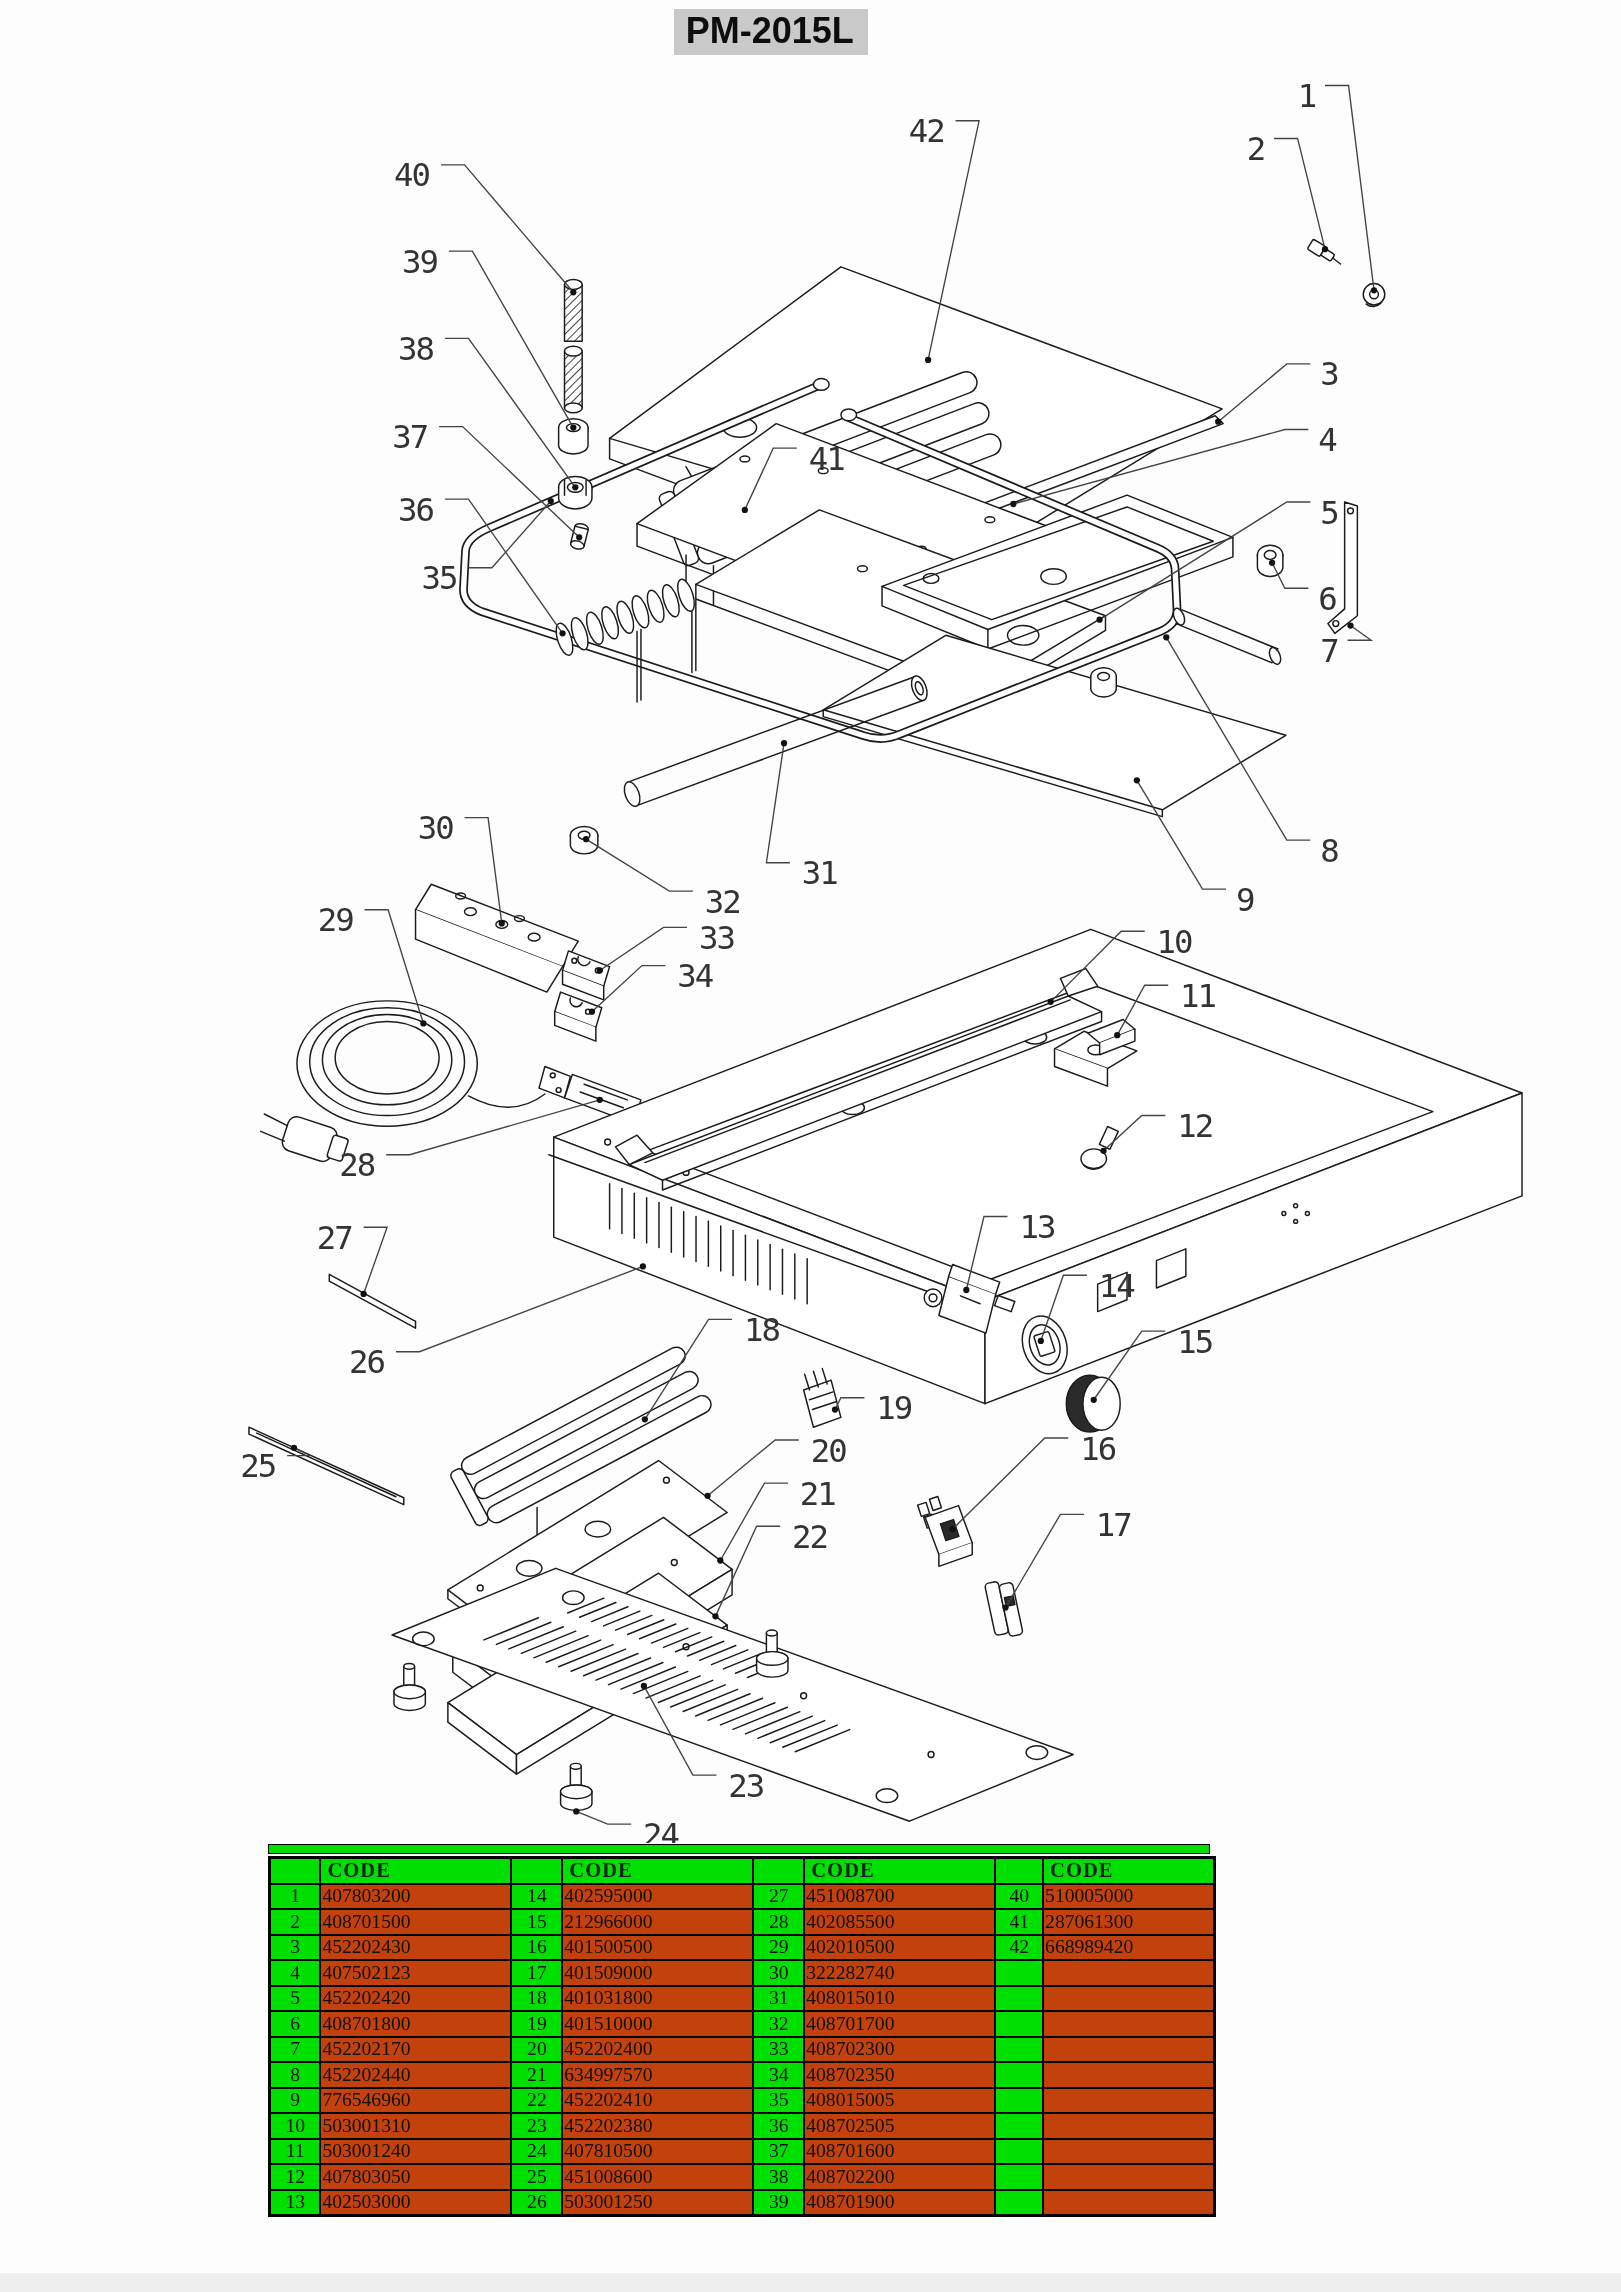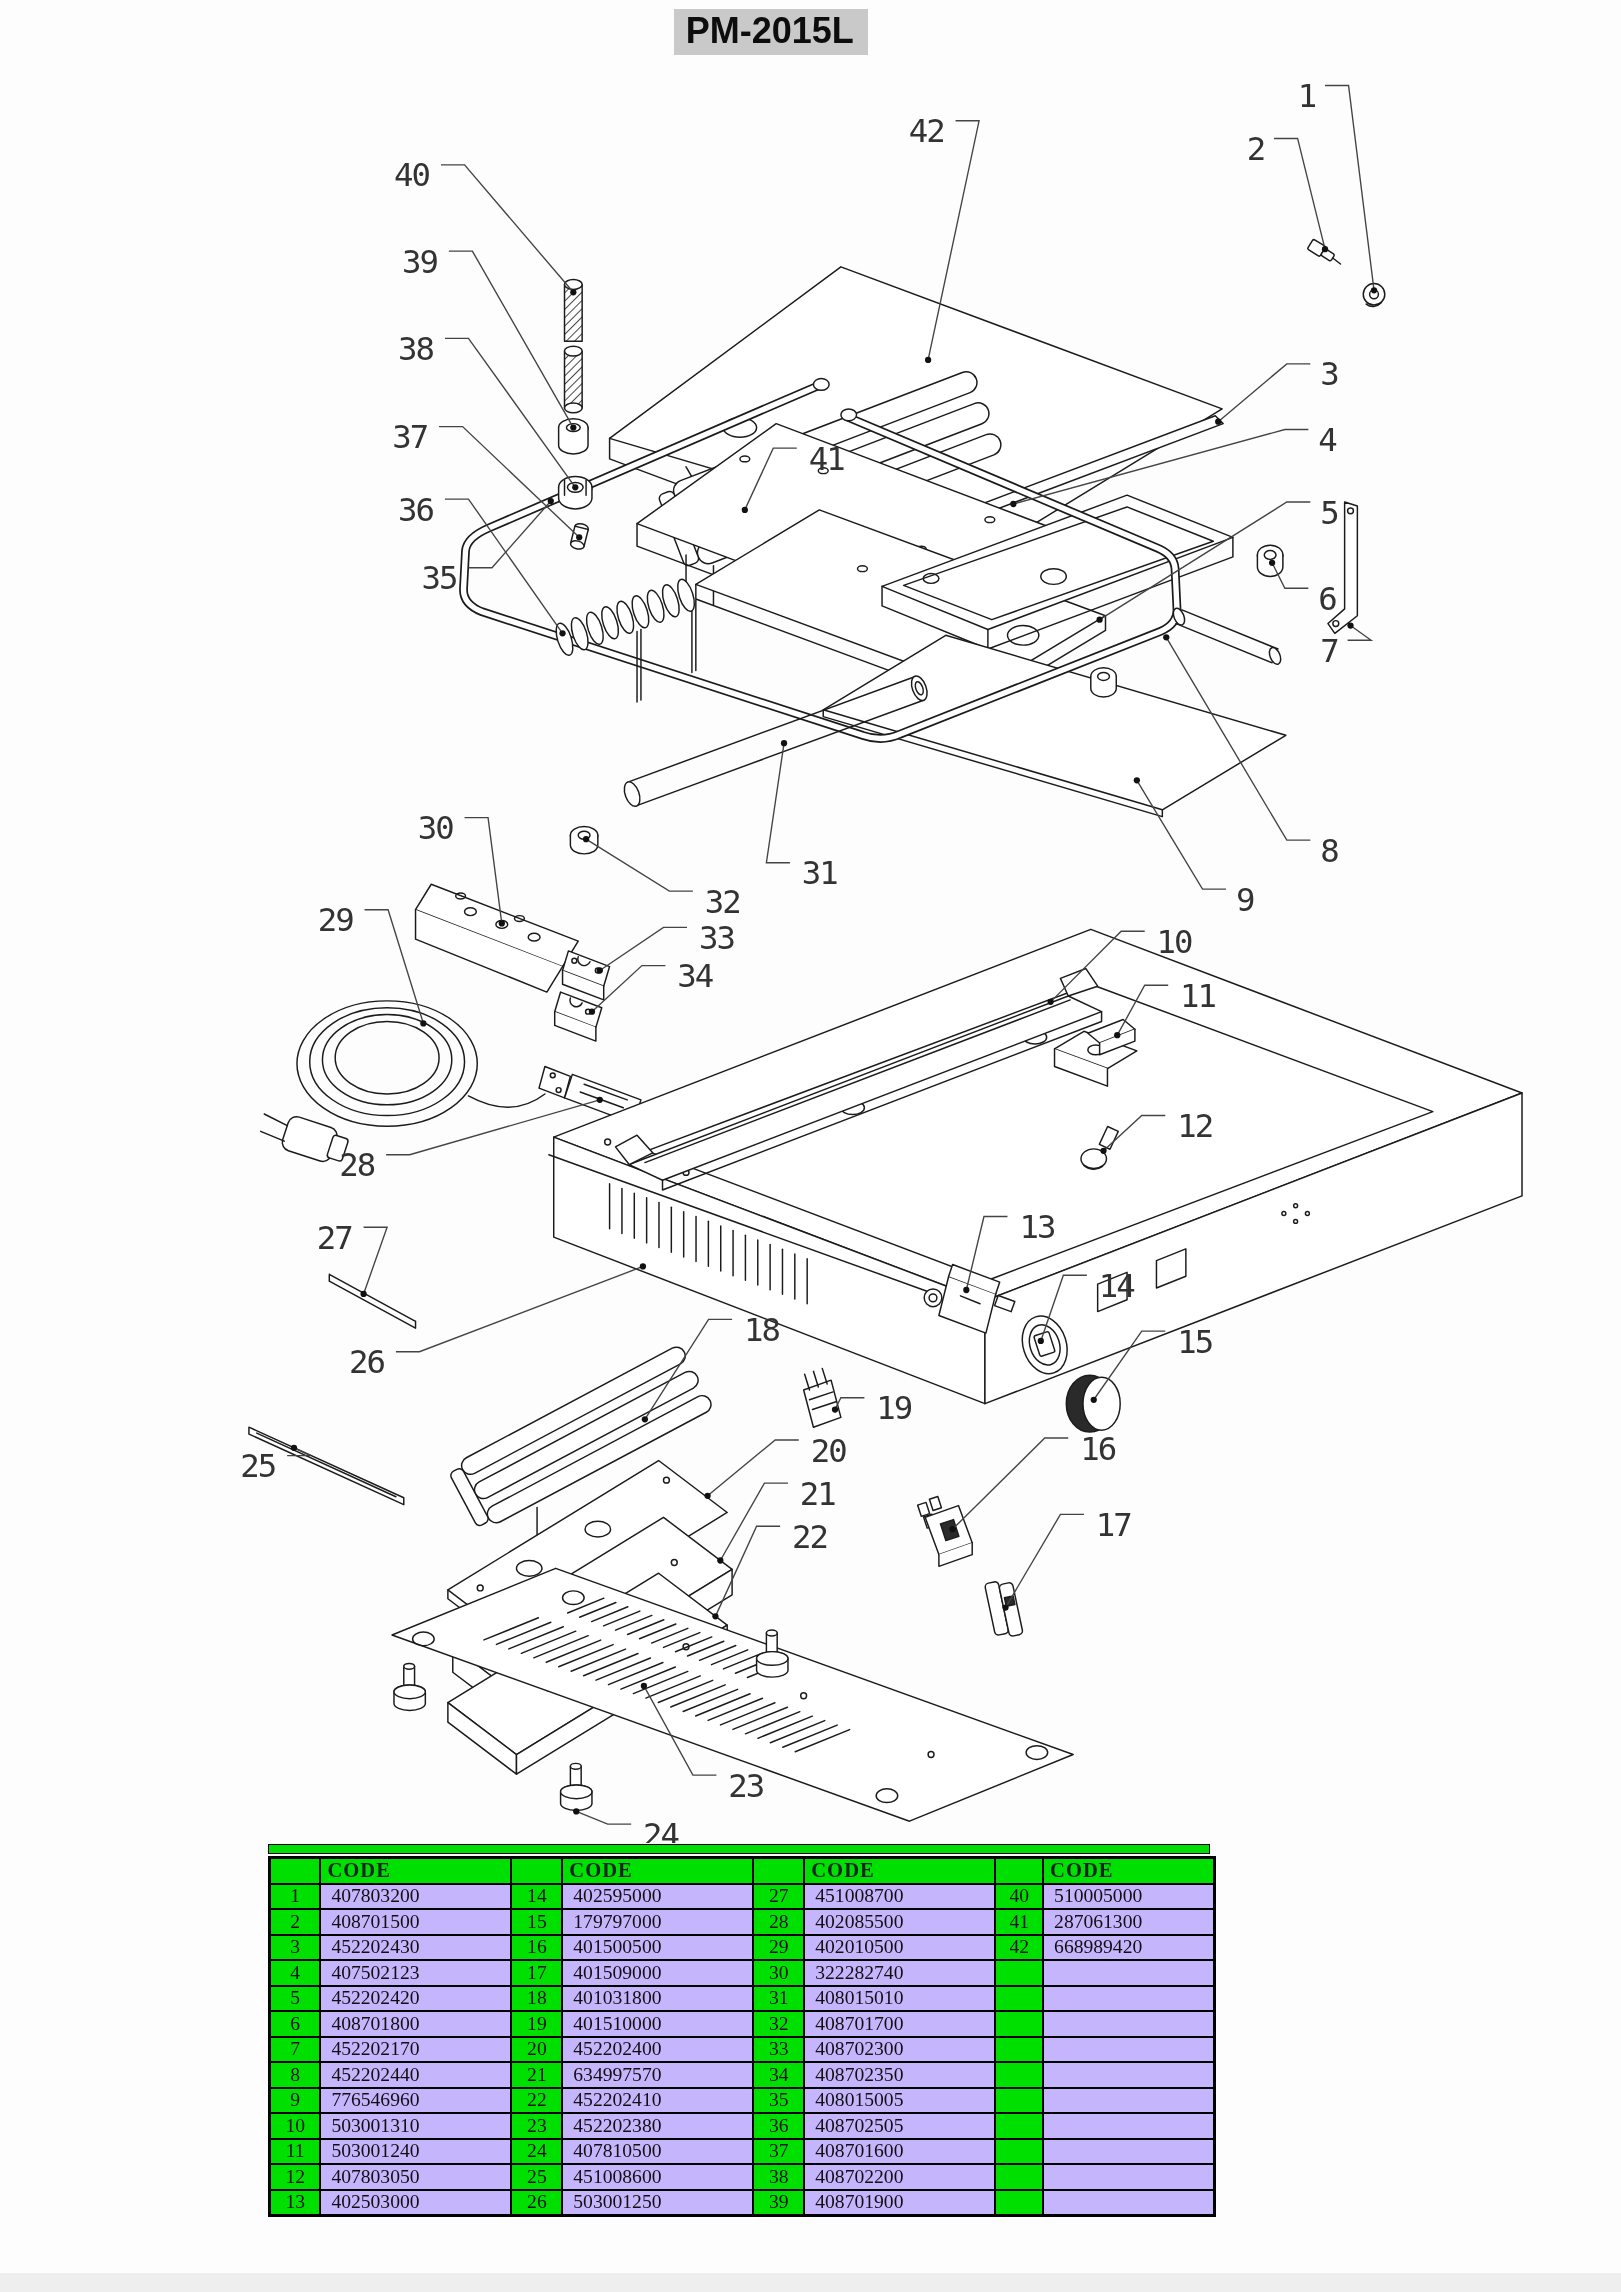--- a/index.html
+++ b/index.html
@@ -13,21 +13,21 @@
   
   .tbl-topbar{position:absolute;left:268px;top:1844px;width:940px;height:7.8px;background:#00e000;
               border:1px solid #000;}
   table.parts{position:absolute;left:268px;top:1856px;width:948px;border-collapse:collapse;
               table-layout:fixed;border:3.9px solid #000;font-family:"Liberation Serif",serif;}
   table.parts th,table.parts td{border:2.9px solid #000;height:23.5px;padding:0;overflow:hidden;
               font-size:19.6px;line-height:21.6px;white-space:nowrap;}
   table.parts th{background:#00e000;color:#122;font-weight:bold;text-align:left;padding-left:6px;
               font-size:20.6px;letter-spacing:1px;}
   table.parts td.num{background:#00e000;text-align:center;color:#111;}
-  table.parts td.code{background:#c4b5fd;padding-left:10px;color:#101010;}
+  table.parts td.code{background:#c2410c;padding-left:1px;color:#101010;}
   col.n{width:49px}col.c{width:184px}col.n4{width:46px}col.c4{width:165px}
 </style>
 </head>
 <body>
 
 <div class="page">
 
   <div class="title-wrap">
     <h1>PM-2015L</h1>
   </div>
@@ -619,21 +619,21 @@
           <td class="code">402595000</td>
           <td class="num">27</td>
           <td class="code">451008700</td>
           <td class="num">40</td>
           <td class="code">510005000</td>
         </tr>
         <tr>
           <td class="num">2</td>
           <td class="code">408701500</td>
           <td class="num">15</td>
-          <td class="code">179797000</td>
+          <td class="code">212966000</td>
           <td class="num">28</td>
           <td class="code">402085500</td>
           <td class="num">41</td>
           <td class="code">287061300</td>
         </tr>
         <tr>
           <td class="num">3</td>
           <td class="code">452202430</td>
           <td class="num">16</td>
           <td class="code">401500500</td>

